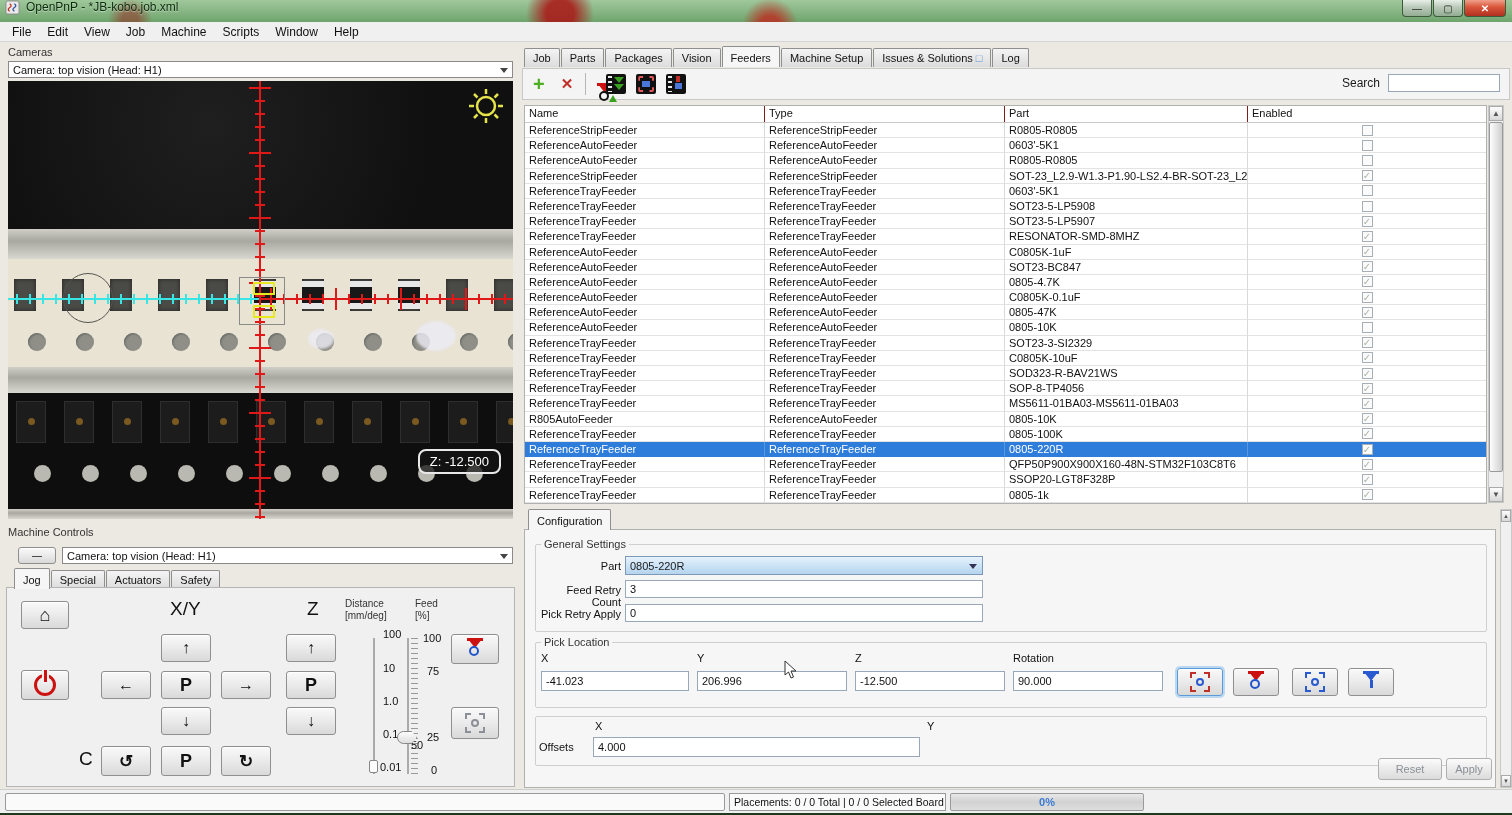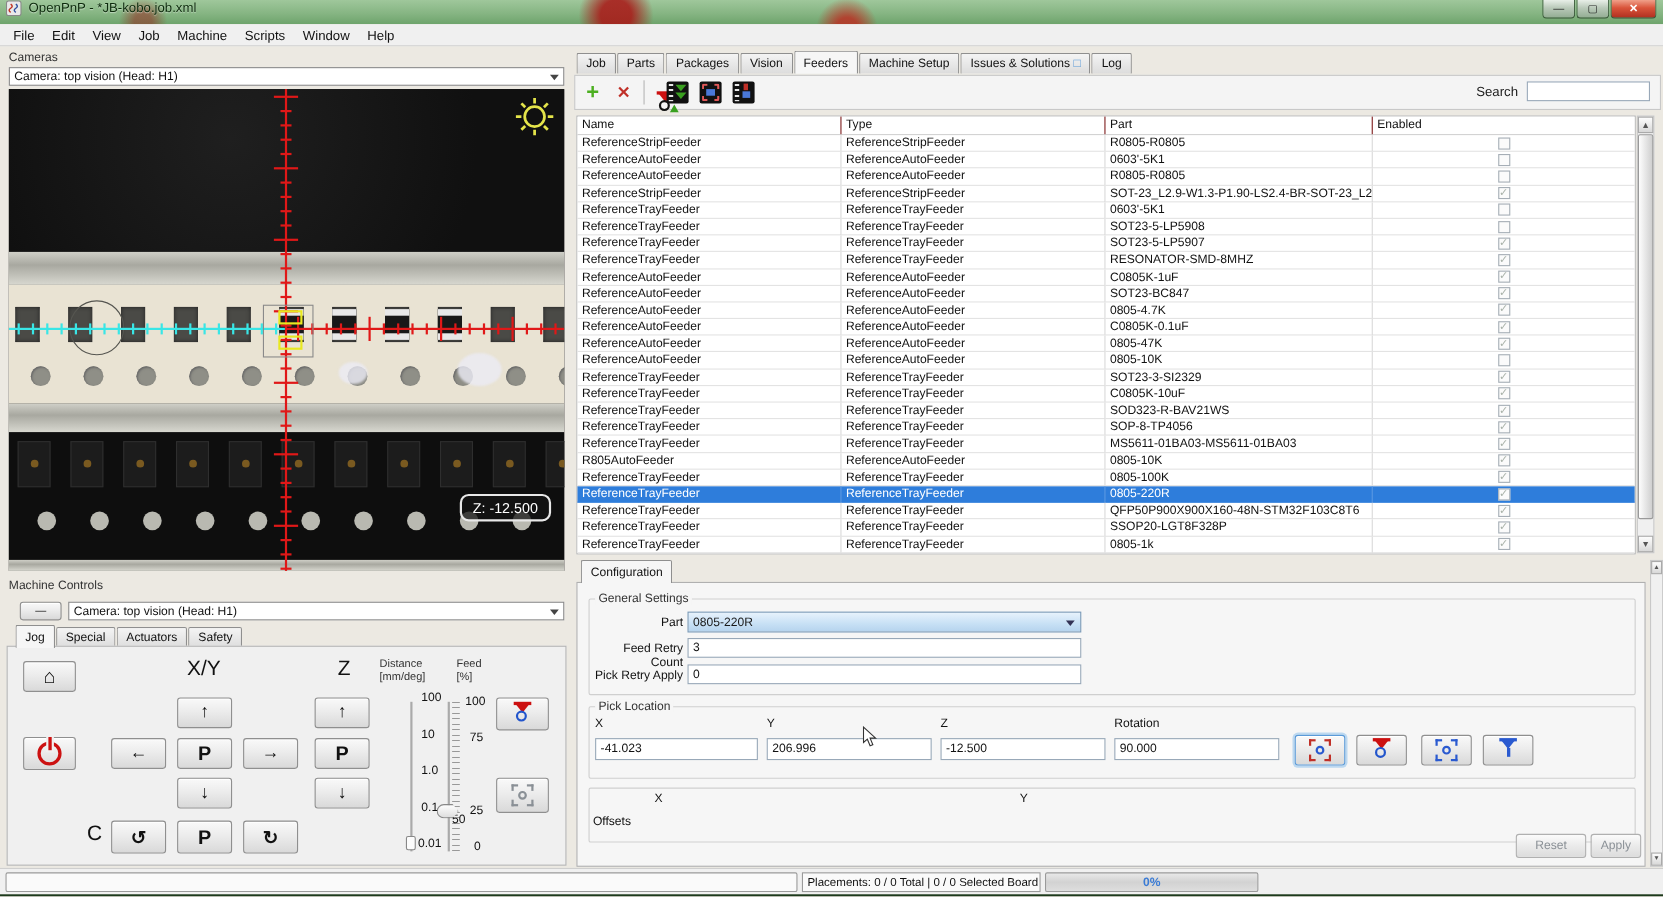--- a/index.html
+++ b/index.html
@@ -752,20 +752,21 @@
           <span class="bar" style="background:#2a5ad0;"></span>
           <span class="cone" style="border-top-color:#2a5ad0;"></span>
           <span style="position:absolute;left:8px;top:8px;width:3px;height:8px;background:#2a5ad0;"></span>
         </span>
     </div>
 
     <div class="fieldset" style="left:10px;top:186px;width:952px;height:50px;"></div>
     <span class="axlabel" style="left:70px;top:190px;">X</span>
     <span class="axlabel" style="left:402px;top:190px;">Y</span>
     <span class="flabel" style="left:14px;top:211px;width:48px;text-align:left;">Offsets</span>
+    <input class="tinput" style="left: 68px; top: 207px; width: 327px; height: 20px;" value="4.000">
 
     <div class="graybtn" style="left:853px;top:228px;width:64px;height:22px;">Reset</div>
     <div class="graybtn" style="left:921px;top:228px;width:46px;height:22px;">Apply</div>
   </div>
   <div class="cfgsb">
     <div class="vsb arr" style="position:absolute;top:0;left:0;width:10px;height:12px;font-size:6px;line-height:11px;border:1px solid #aaa;background:linear-gradient(180deg,#fdfdfd,#d8d8d8);text-align:center;color:#555;">▲</div>
     <div style="position:absolute;bottom:0;left:0;width:10px;height:12px;font-size:6px;line-height:11px;border:1px solid #aaa;background:linear-gradient(180deg,#fdfdfd,#d8d8d8);text-align:center;color:#555;">▼</div>
   </div>
 </div>
 

